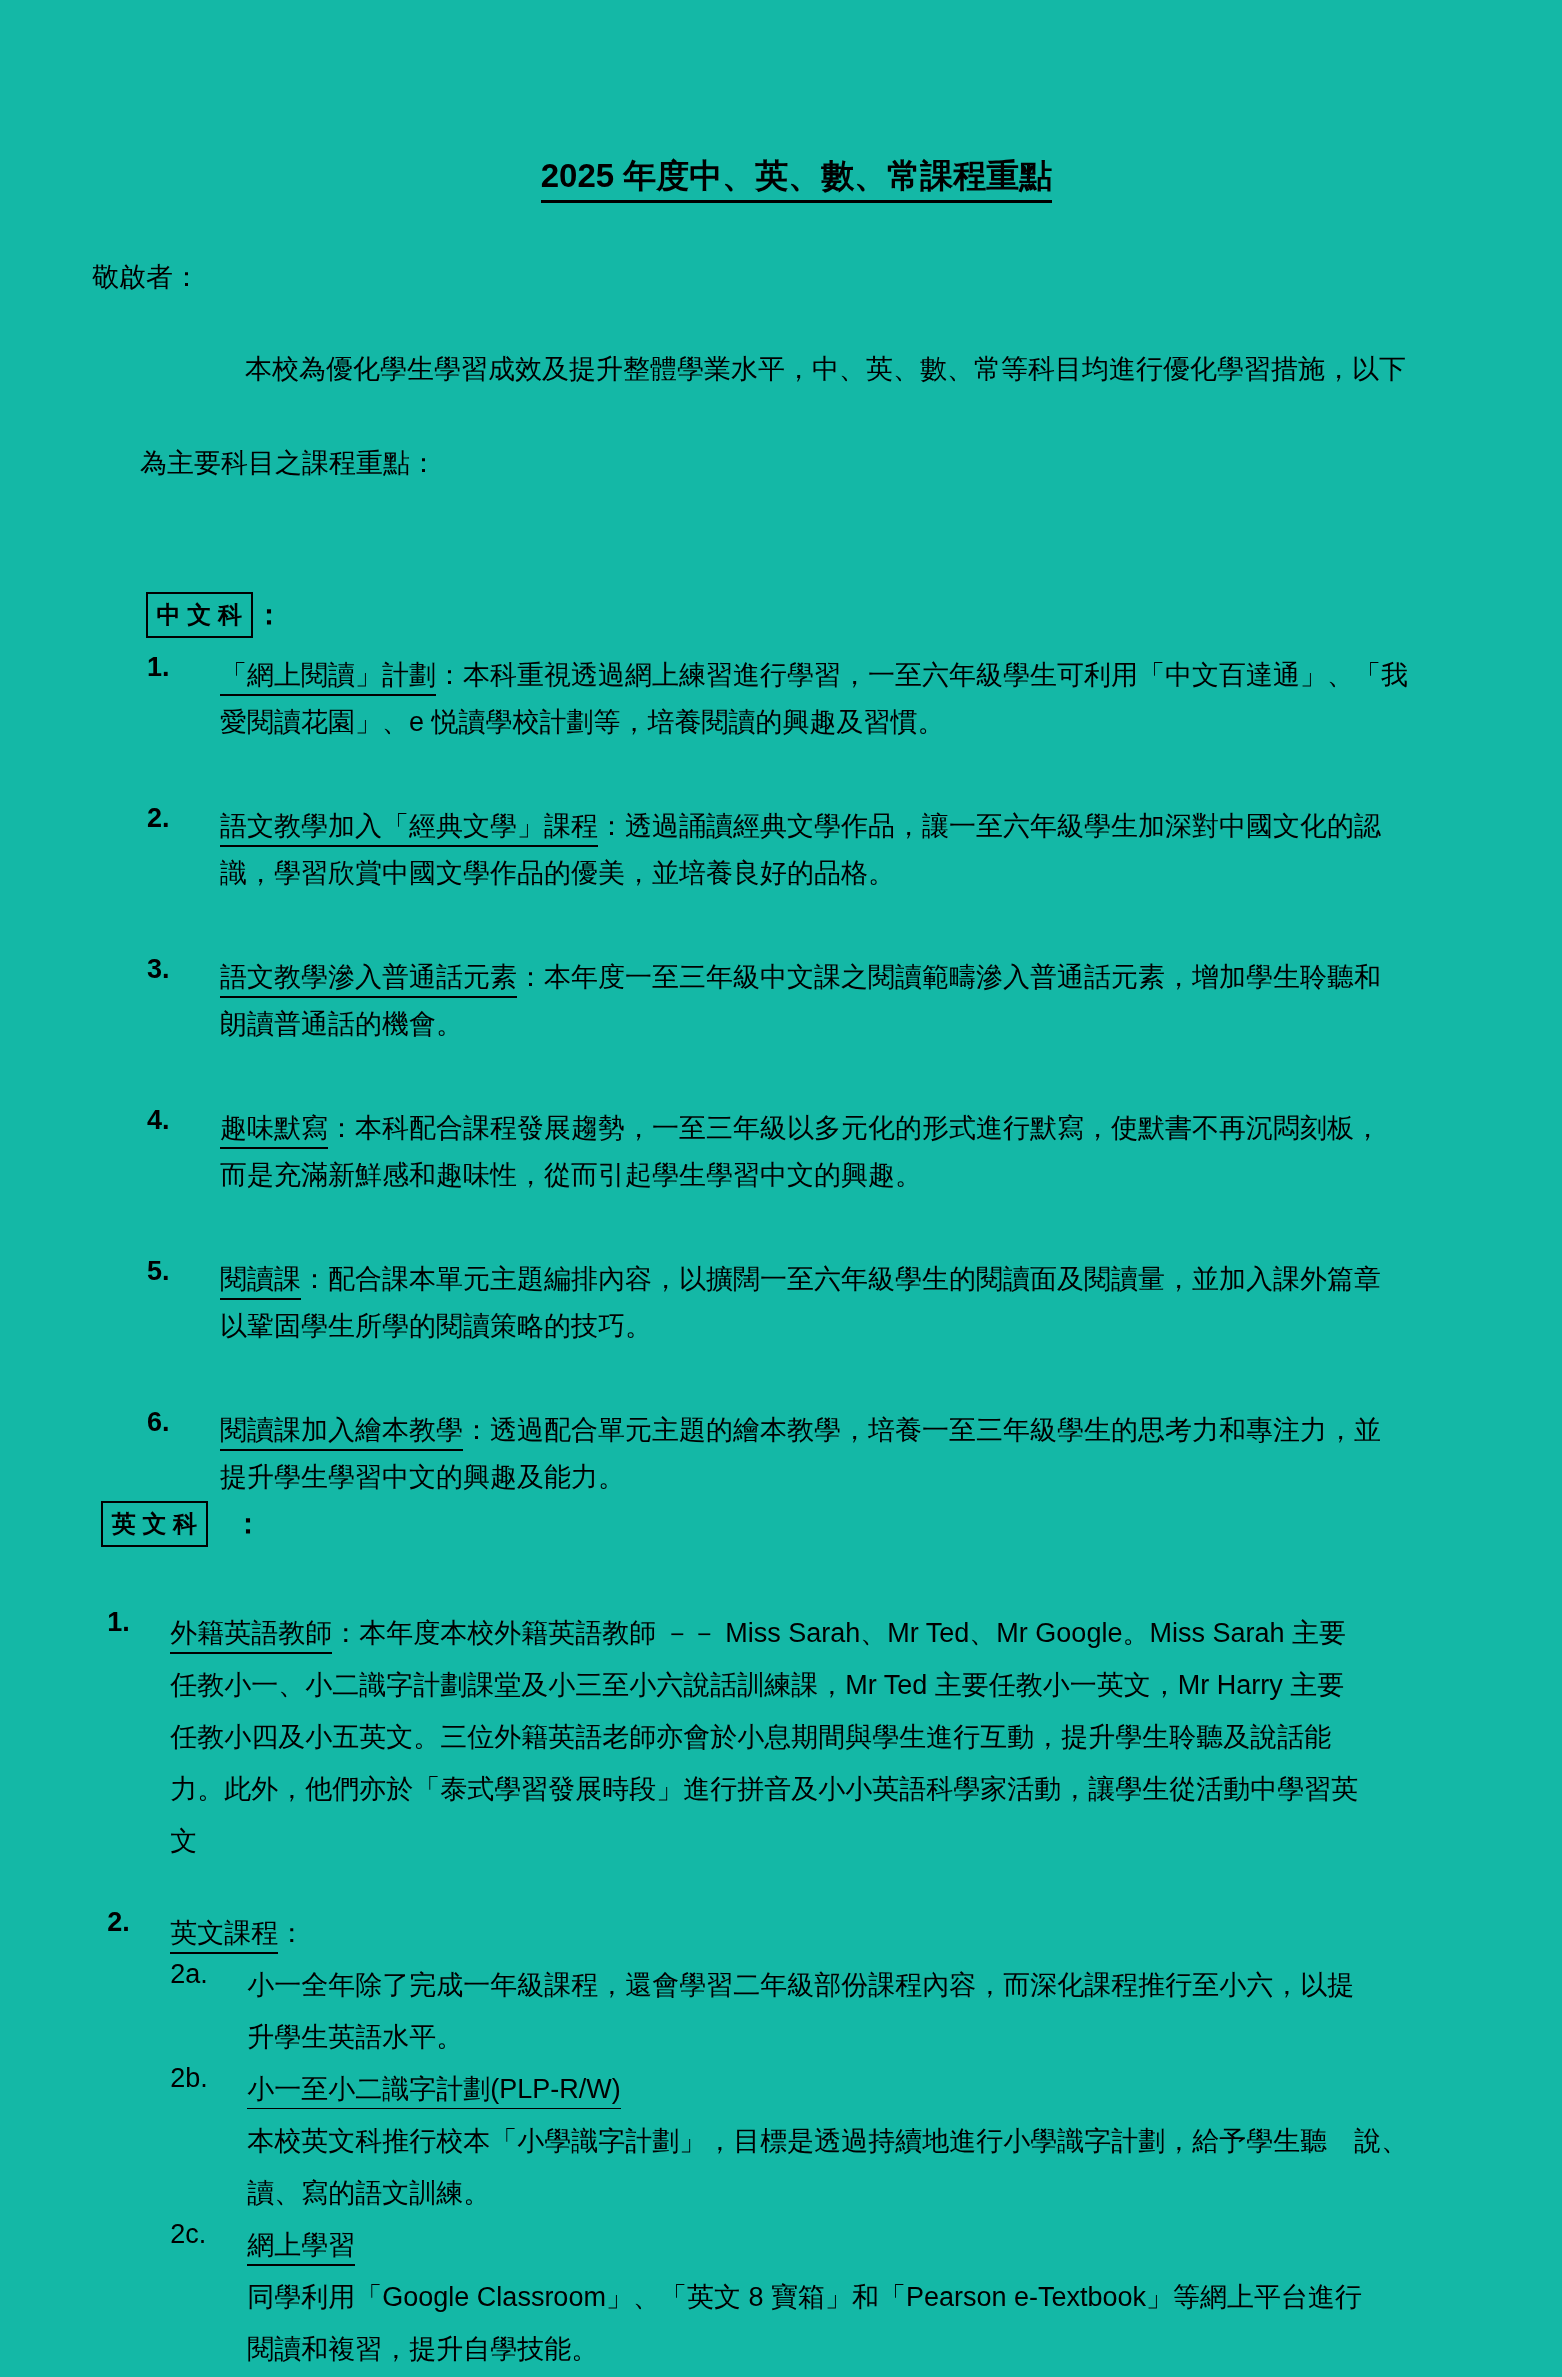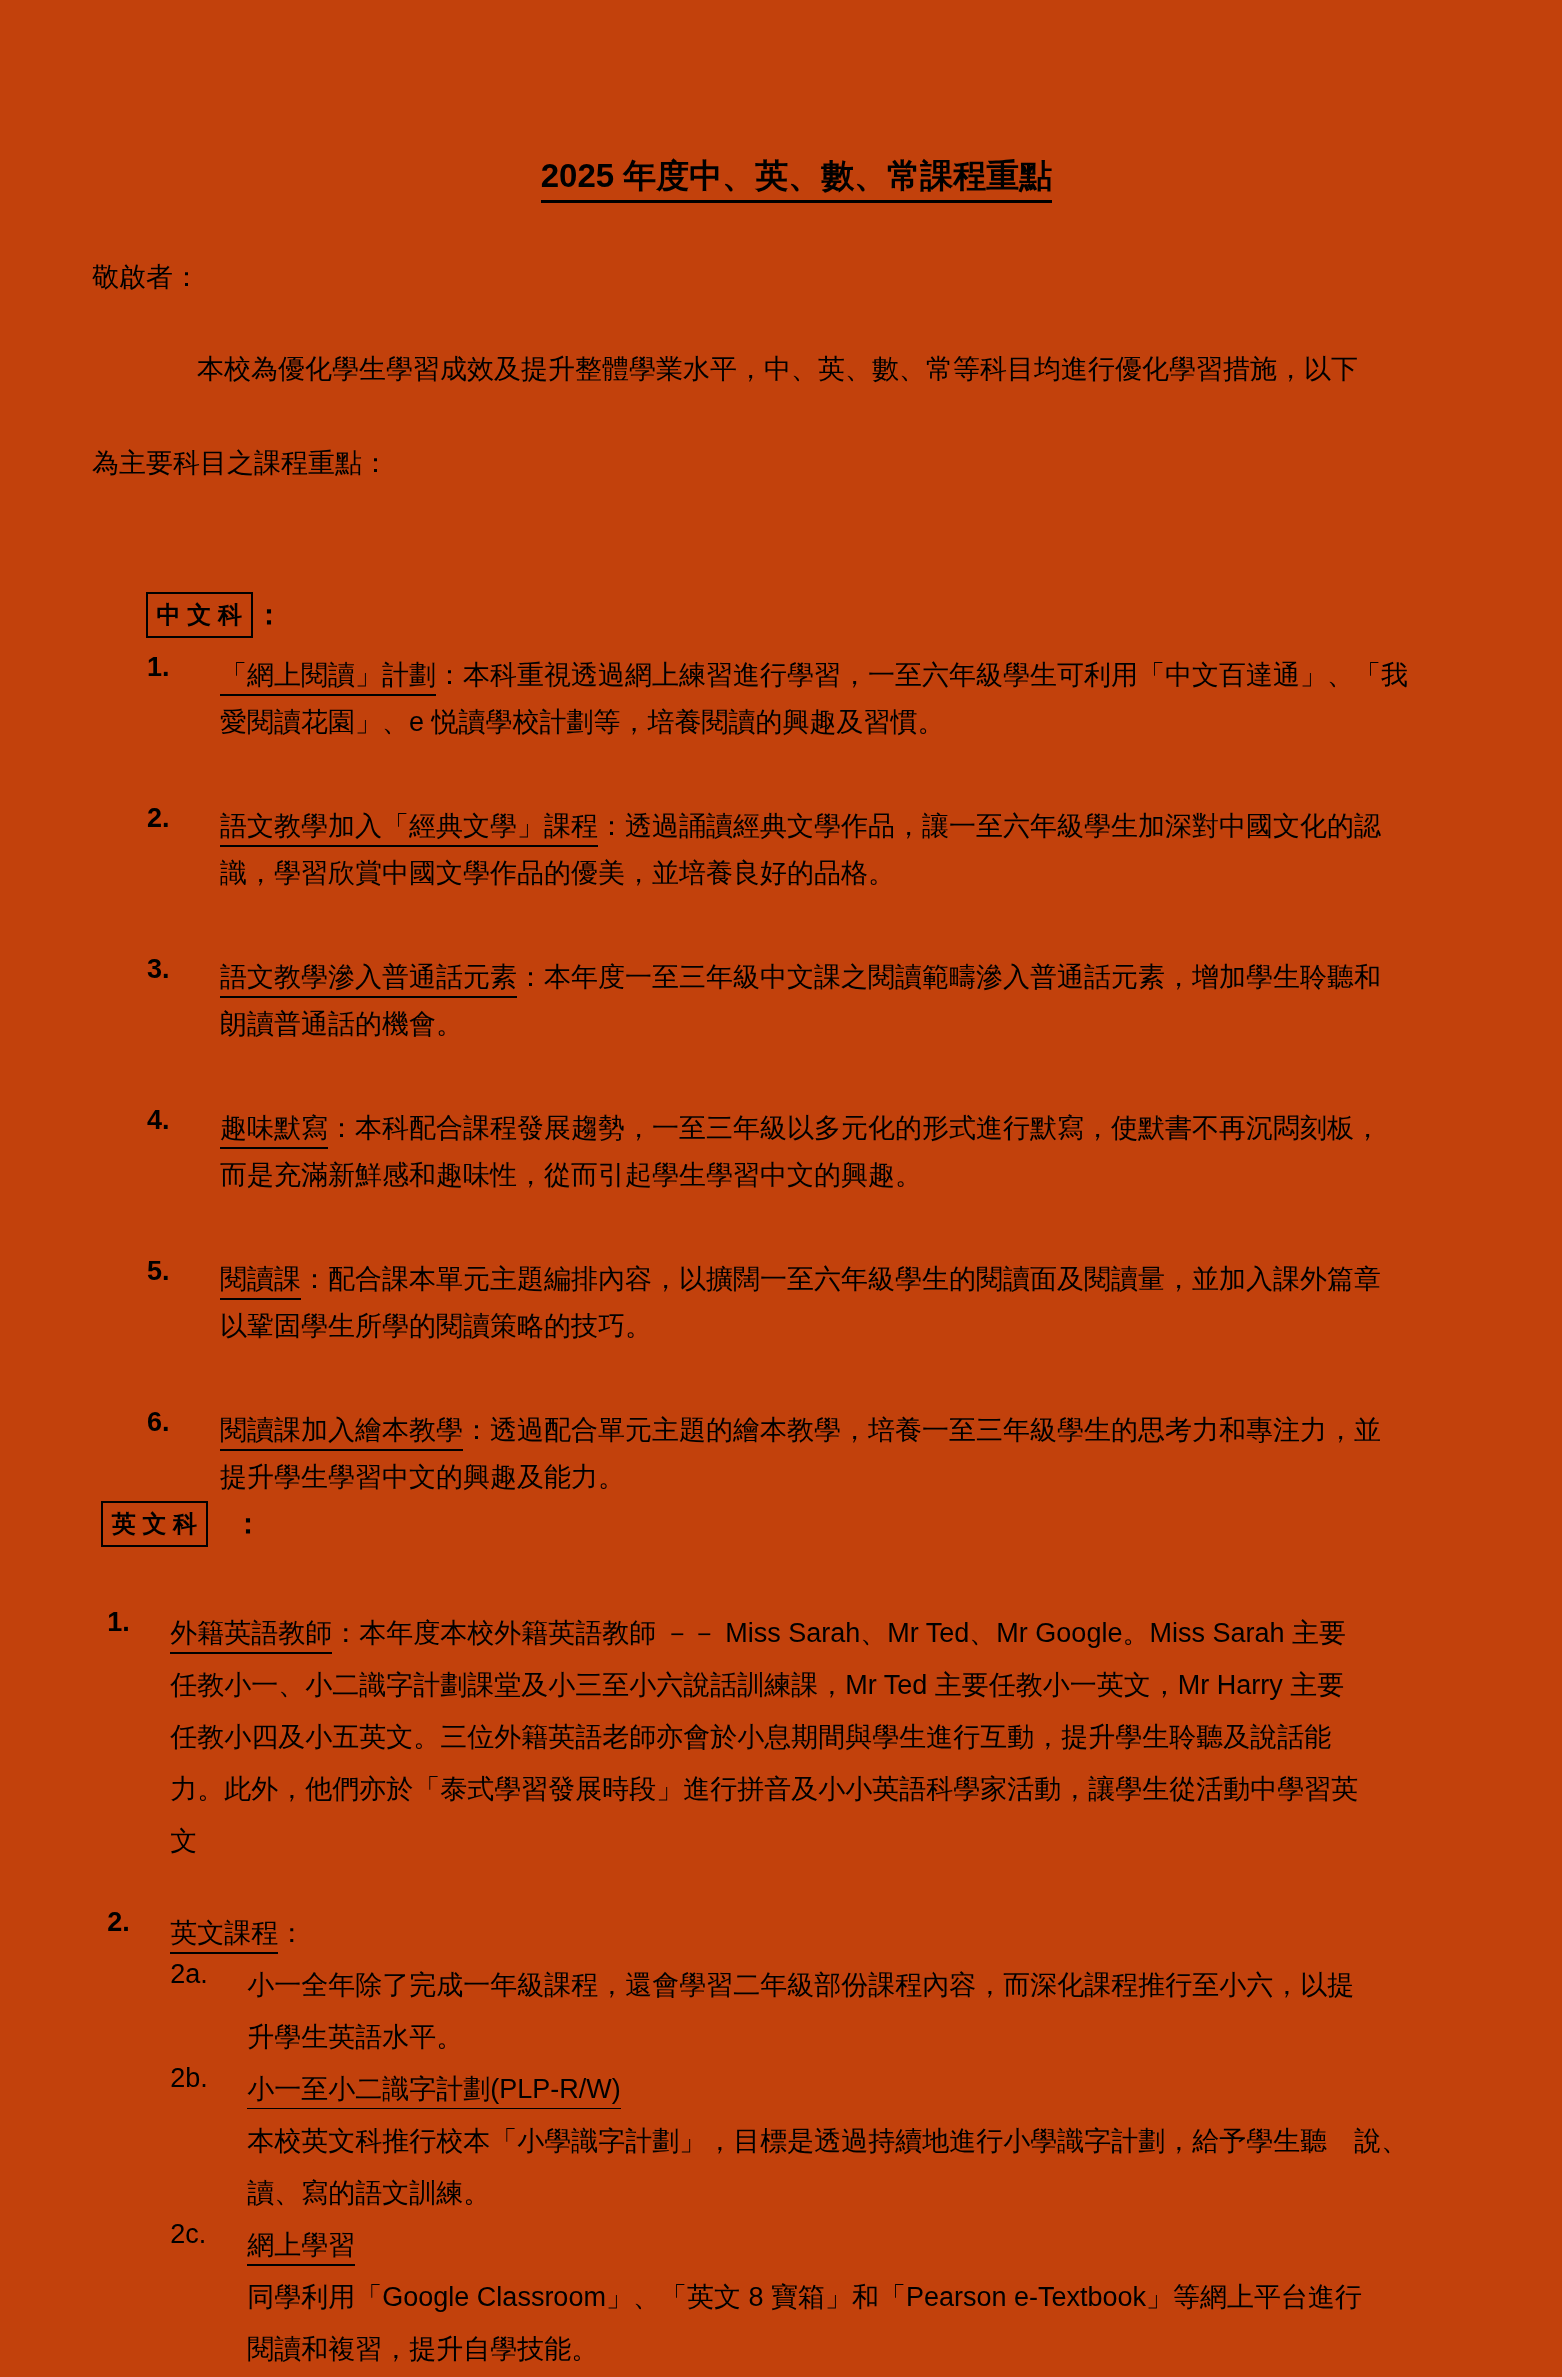--- a/index.html
+++ b/index.html
@@ -2,30 +2,30 @@
 <html style="font-size:9.8px"><head>
 <meta charset="utf-8">
 <style>
   html,body{margin:0;padding:0;background:#fff;}
   .page{
     position:relative;
     width:1562px;
     height:2377px;
     box-sizing:border-box;
     padding:156px 61px 0 92px;
-    background:#c2410c;
+    background:#14b8a6;
     color:#000000;
     font-family:"Liberation Sans","DejaVu Sans",sans-serif;
     font-size:27px;
     overflow:hidden;
   }
   .title{text-align:center;font-size:33px;font-weight:700;line-height:39px;}
   .title-text{display:inline-block;border-bottom:3.7px solid #000;padding-bottom:4.9px;}
   .salutation{margin-top:59px;line-height:31px;}
-  .intro{line-height:31px;}
+  .intro{line-height:31px;margin-left:48px;}
   .intro-1{margin-top:61px;text-indent:105px;}
   .intro-2{margin-top:63px;}
 
   .heading-row{display:flex;align-items:center;}
   .heading-row.chinese{margin-top:113px;margin-left:54px;}
   .heading-row.english{margin-top:0;margin-left:9.2px;gap:24px;}
   .heading-box{
     display:inline-block;
     border:2.4px solid #000;
     padding:4.9px 8.6px;

